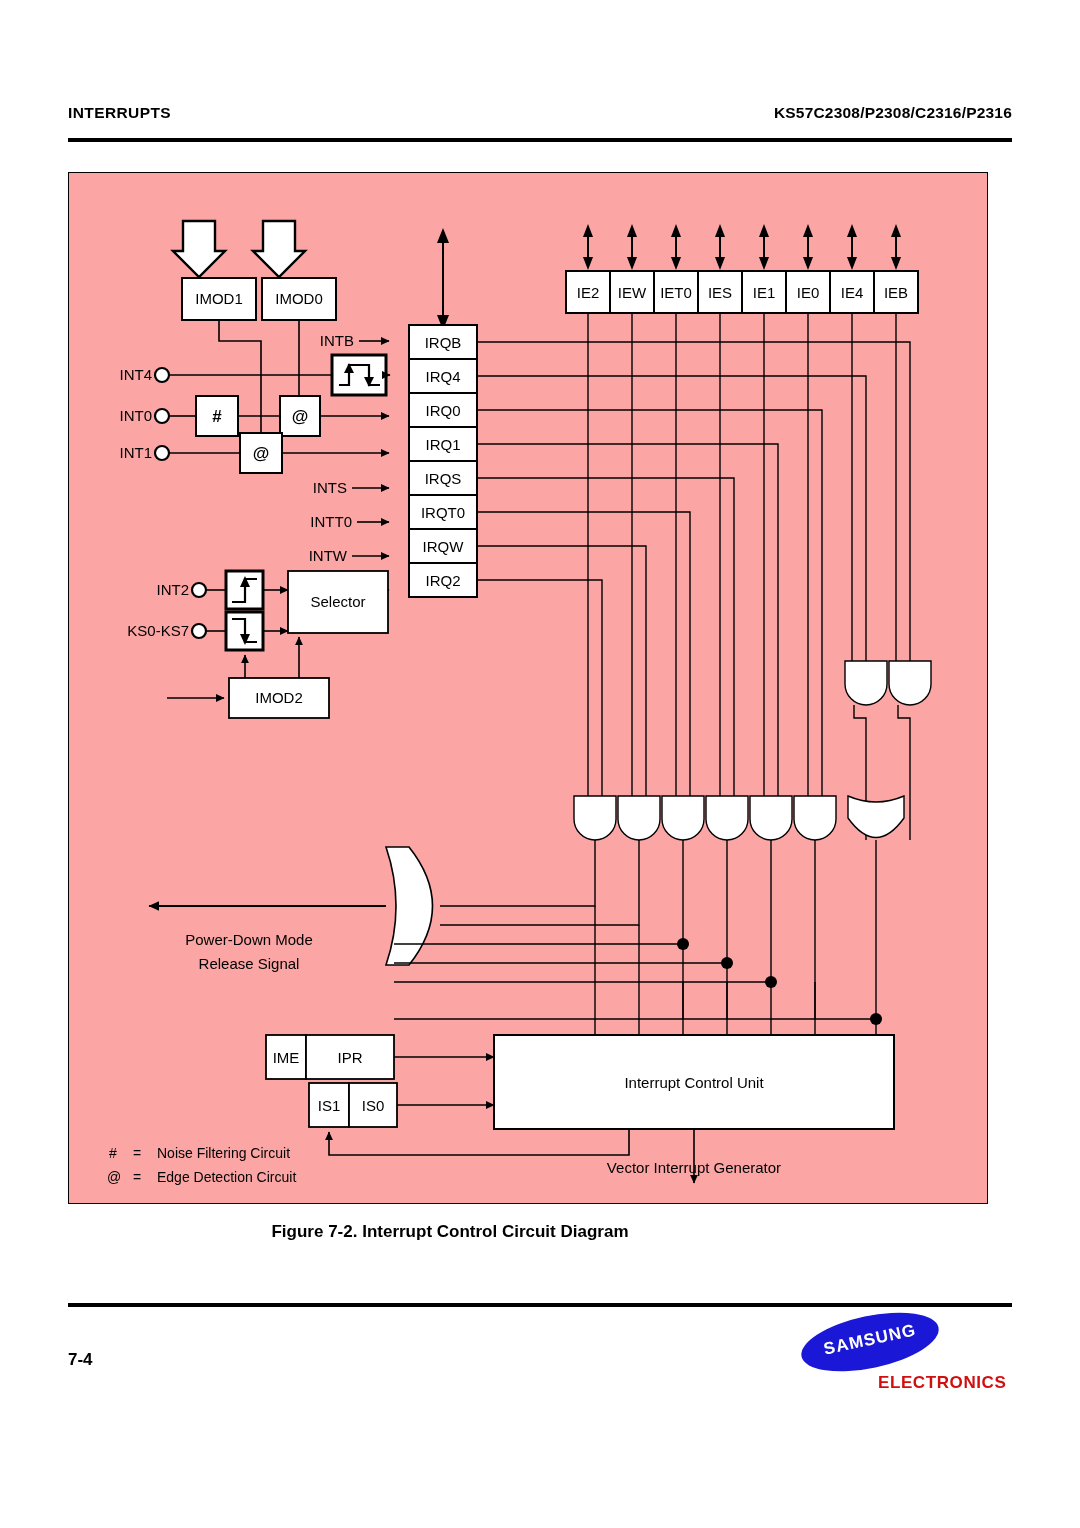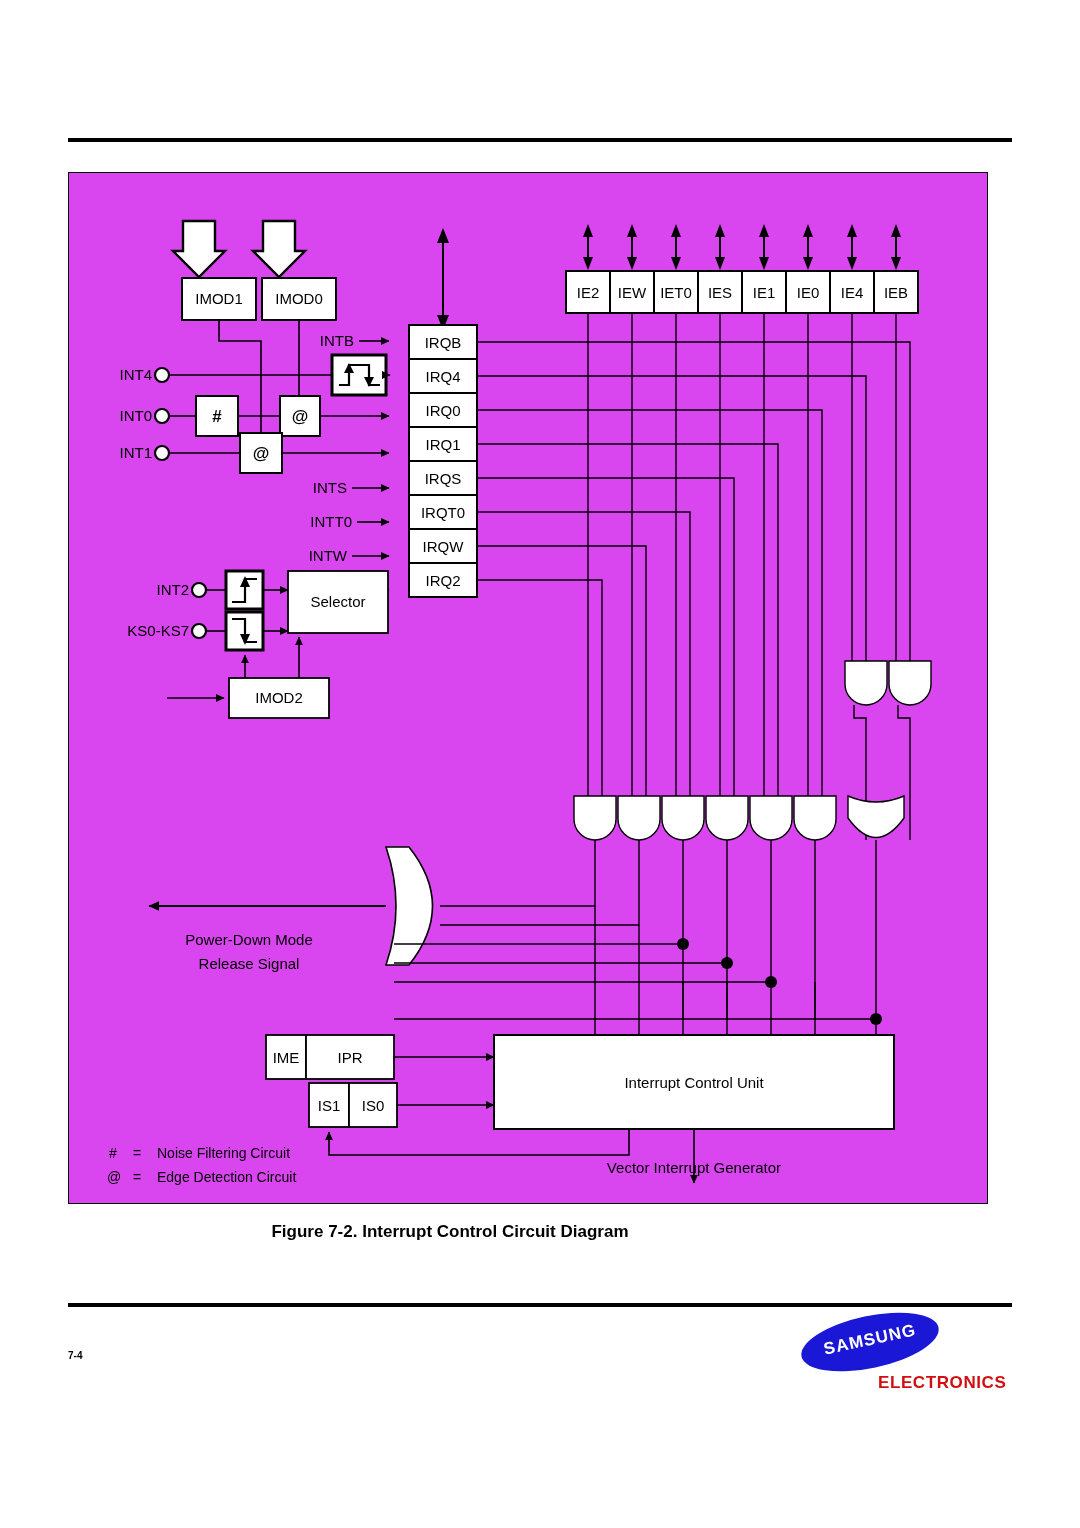--- a/index.html
+++ b/index.html
@@ -56,21 +56,21 @@
 
   
   .figure-box {
     position: absolute;
     left: 68px;
     top: 172px;
     width: 920px;
     height: 1032px;
     border: 1px solid #000;
     box-sizing: border-box;
-    background: #d946ef;
+    background: #fca5a5;
   }
   .figure-svg {
     position: absolute;
     left: 0;
     top: 0;
   }
 
   
   .caption {
     position: absolute;
@@ -81,21 +81,21 @@
     font-size: 17px;
     font-weight: bold;
     color: #000;
   }
 
   
   .page-number {
     position: absolute;
     left: 68px;
     top: 1350px;
-    font-size: 10px;
+    font-size: 17px;
     font-weight: bold;
     color: #000;
   }
   .logo-wrap {
     position: absolute;
     left: 800px;
     top: 1316px;
     width: 200px;
     height: 80px;
   }
@@ -140,20 +140,24 @@
   .t-sig   { font-size: 15px; }
   .t-body  { font-size: 15px; }
   .t-small { font-size: 14px; }
   .t-sym   { font-size: 17px; font-weight: bold; }
 </style>
 </head>
 <body>
 
 <div class="page">
 
+  <div class="header">
+    <div class="header-left">INTERRUPTS</div>
+    <div class="header-right">KS57C2308/P2308/C2316/P2316</div>
+  </div>
   <div class="rule rule-top"></div>
 
   <div class="figure-box">
     <svg class="figure-svg" width="918" height="1030" viewBox="0 0 918 1030">
       <defs>
         <marker id="ar" markerWidth="9" markerHeight="9" refX="8" refY="4.5" orient="auto" markerUnits="userSpaceOnUse">
           <path d="M0,0.6 L8.6,4.5 L0,8.4 z" fill="#000"></path>
         </marker>
         <marker id="arL" markerWidth="11" markerHeight="11" refX="10" refY="5.5" orient="auto" markerUnits="userSpaceOnUse">
           <path d="M0,0.8 L10.5,5.5 L0,10.2 z" fill="#000"></path>

